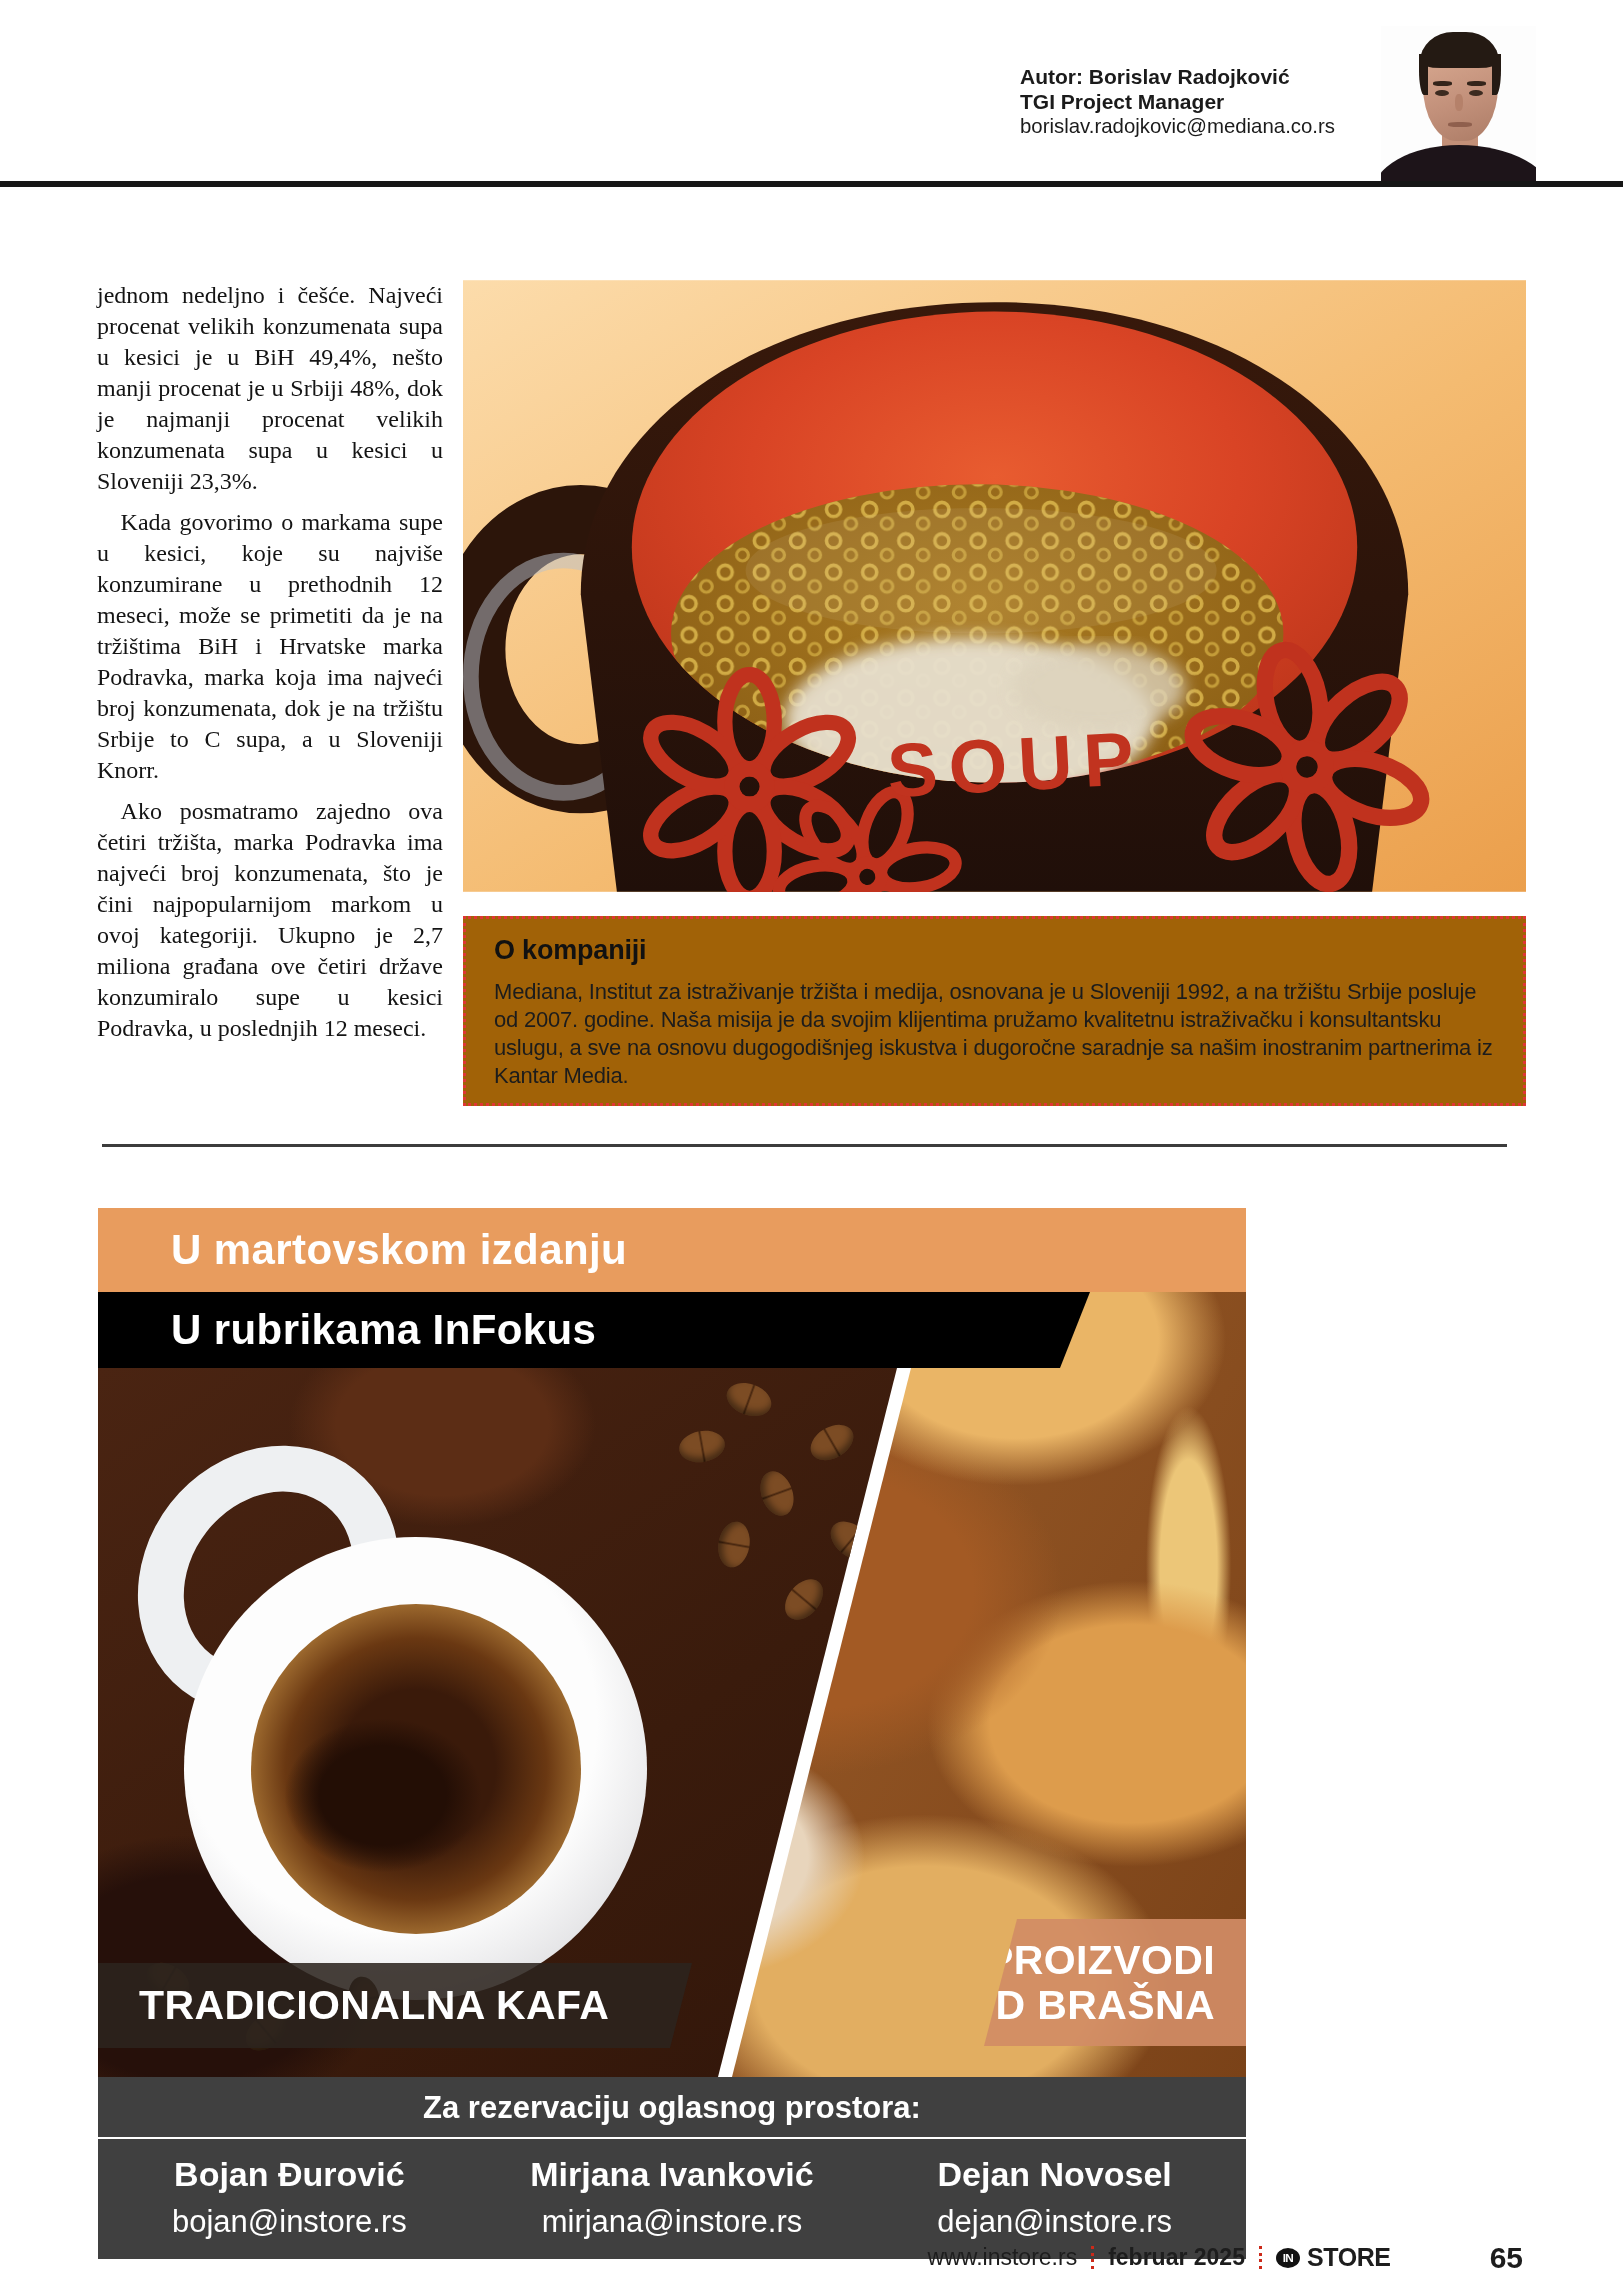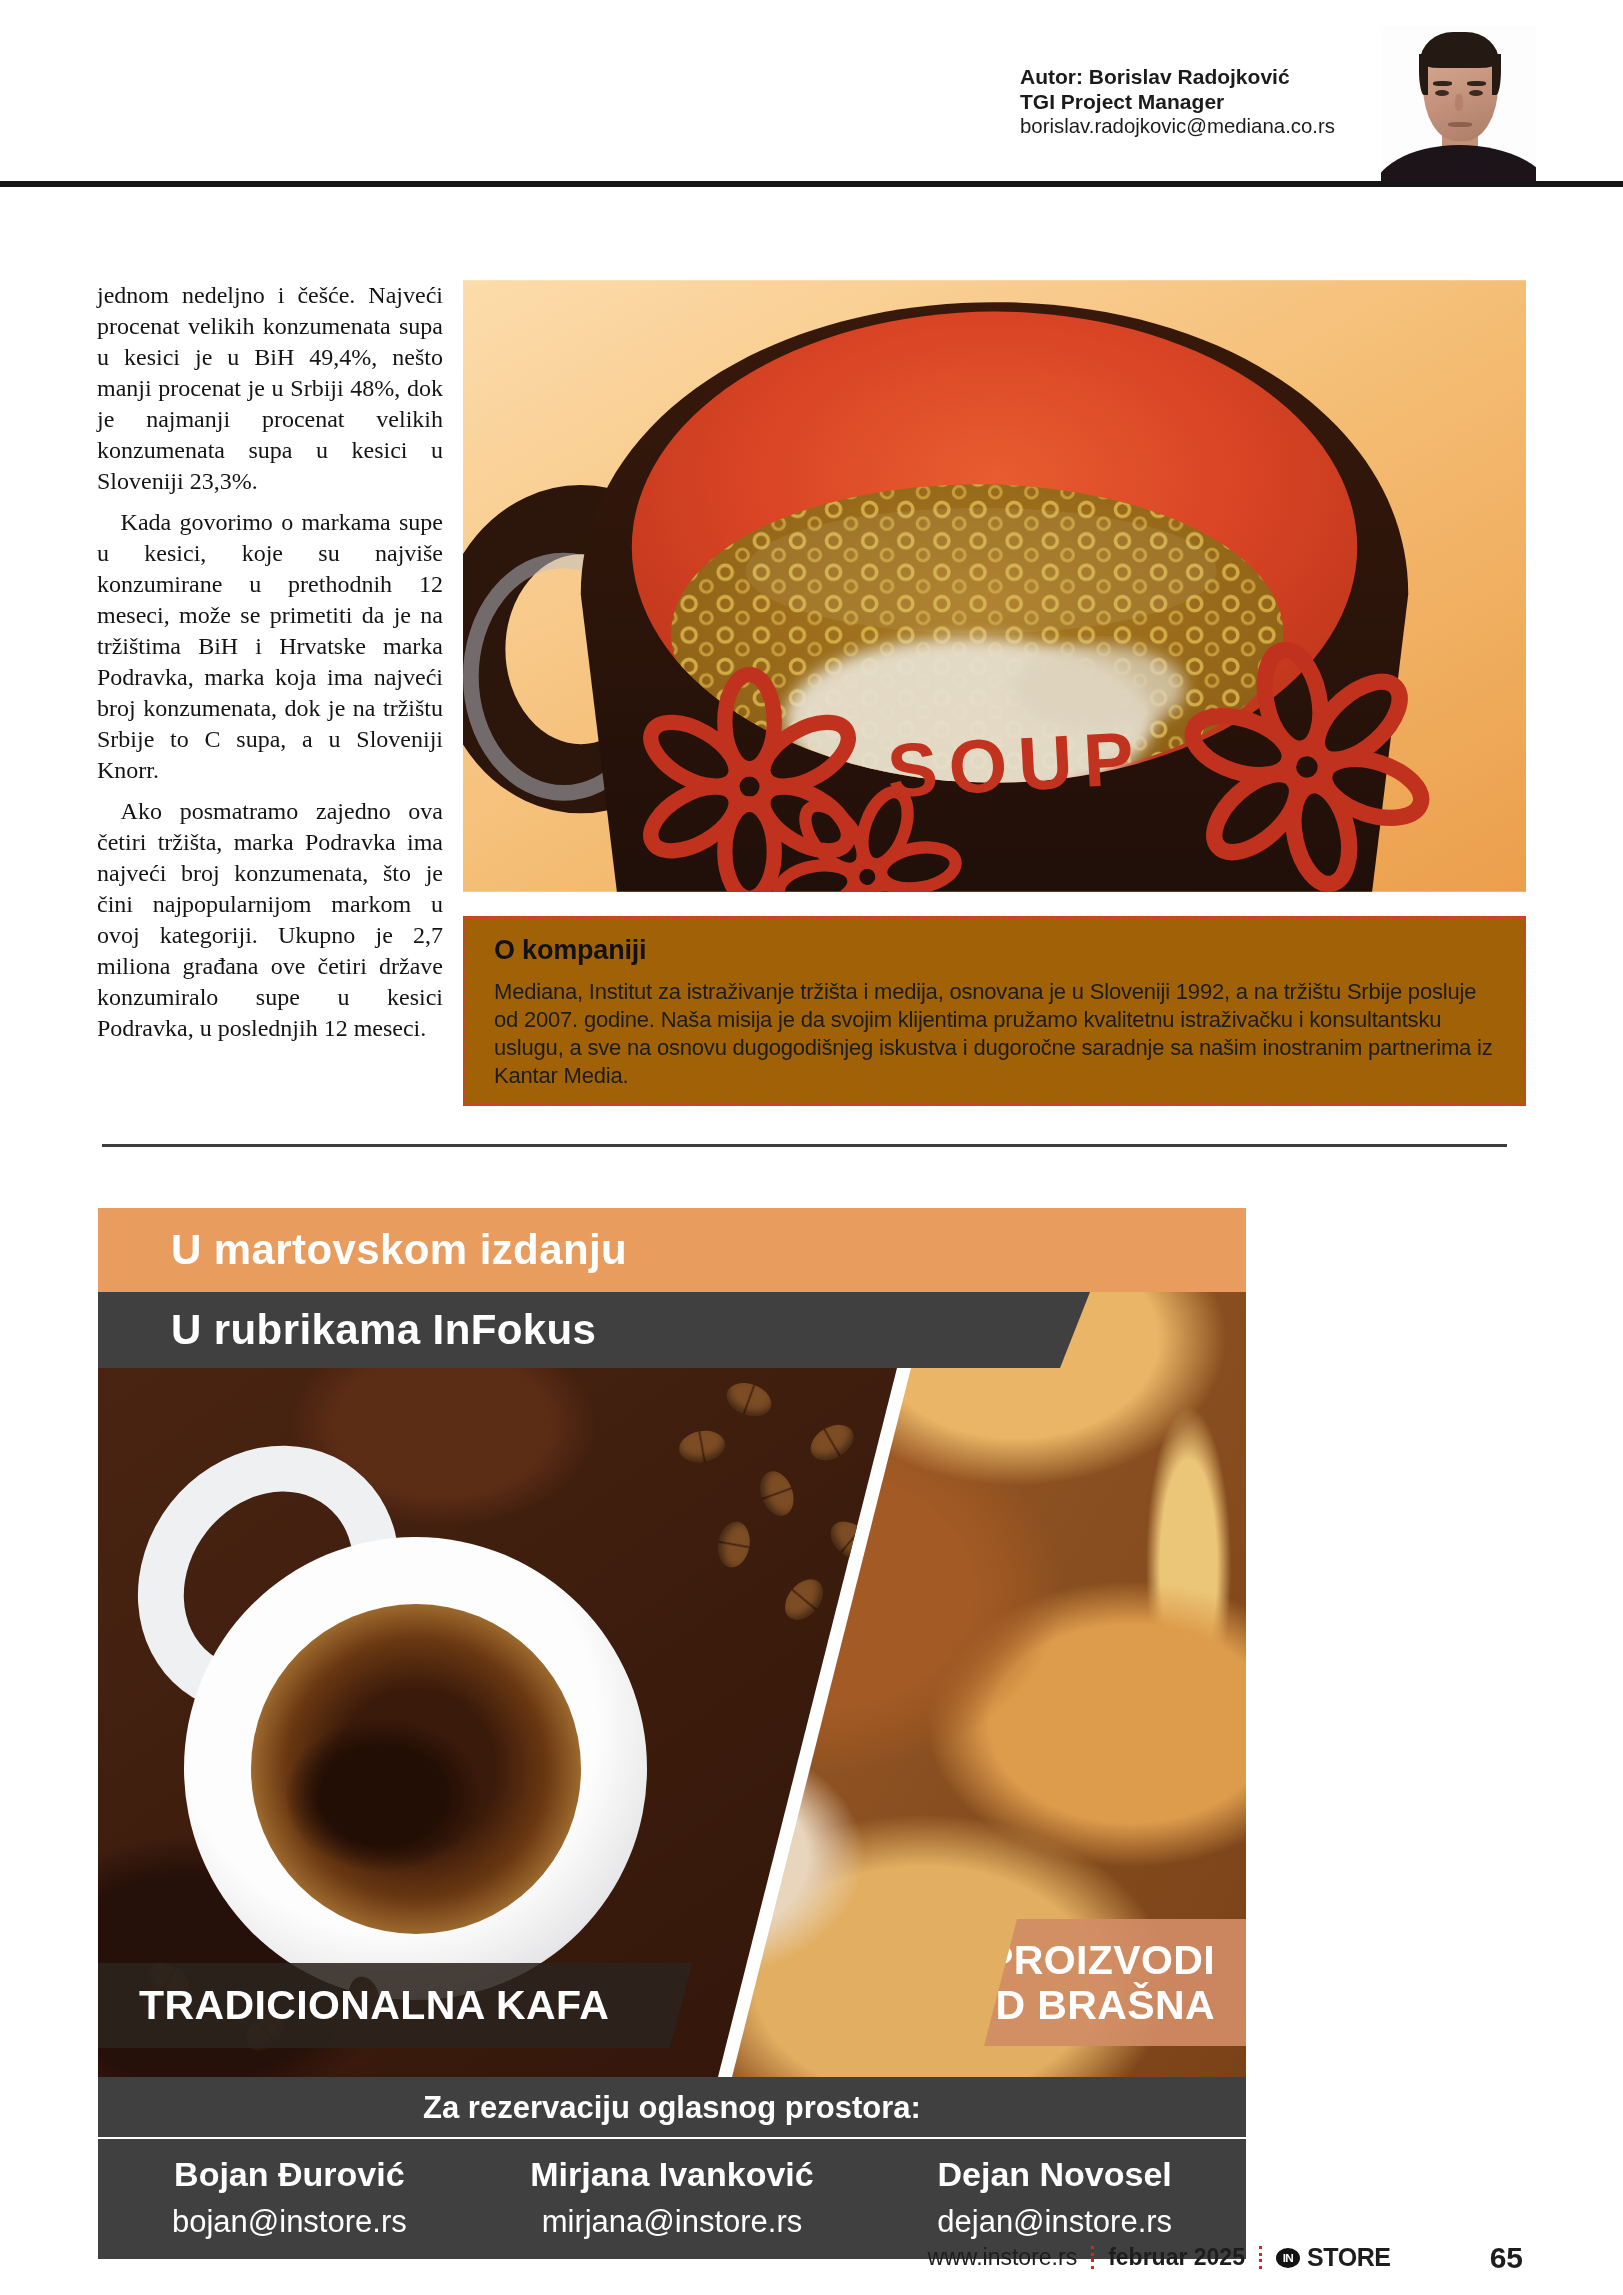--- a/index.html
+++ b/index.html
@@ -56,21 +56,21 @@
   .bread{position:absolute;inset:0;
     background:
       radial-gradient(338px 236px at 80% 6%, #eab566 0 42%, rgba(0,0,0,0) 62%),
       radial-gradient(408px 298px at 62% 38%, #a35a24 0 40%, rgba(0,0,0,0) 62%),
       radial-gradient(236px 188px at 56% 16%, #5a2e12 0 40%, rgba(0,0,0,0) 60%),
       radial-gradient(314px 220px at 90% 55%, #dd9c4c 0 45%, rgba(0,0,0,0) 65%),
       radial-gradient(283px 204px at 52% 72%, #e8d5bc 0 40%, rgba(0,0,0,0) 60%),
       radial-gradient(377px 259px at 72% 88%, #e2ae61 0 45%, rgba(0,0,0,0) 65%),
       radial-gradient(71px 267px at 95% 35%, #ecc678 0 40%, rgba(0,0,0,0) 60%),
       linear-gradient(120deg,#bd7d3a,#925524 55%,#7a4218);}
-  .band-infokus{position:absolute;left:0;top:0;width:100%;height:76px;background:#404040;
+  .band-infokus{position:absolute;left:0;top:0;width:100%;height:76px;background:#000000;
     clip-path:polygon(0 0,992px 0,962px 100%,0 100%);}
   .band-infokus span{position:absolute;left:73px;top:0;line-height:76px;font-size:42px;font-weight:bold;color:#fff;letter-spacing:0.4px;}
   .stripe{position:absolute;left:0;top:76px;right:0;bottom:0;background:#ffffff;
     clip-path:polygon(0 0,813px 0,634px 100%,0 100%);}
   .coffee{position:absolute;left:0;top:76px;right:0;bottom:0;
     clip-path:polygon(0 0,799px 0,620px 100%,0 100%);
     background:
       radial-gradient(204px 141px at 88% 14%, #6b3a1c 0 40%, rgba(0,0,0,0) 62%),
       radial-gradient(236px 173px at 96% 42%, #56290f 0 45%, rgba(0,0,0,0) 66%),
       radial-gradient(283px 204px at 8% 86%, #26100a 0 50%, rgba(0,0,0,0) 70%),

